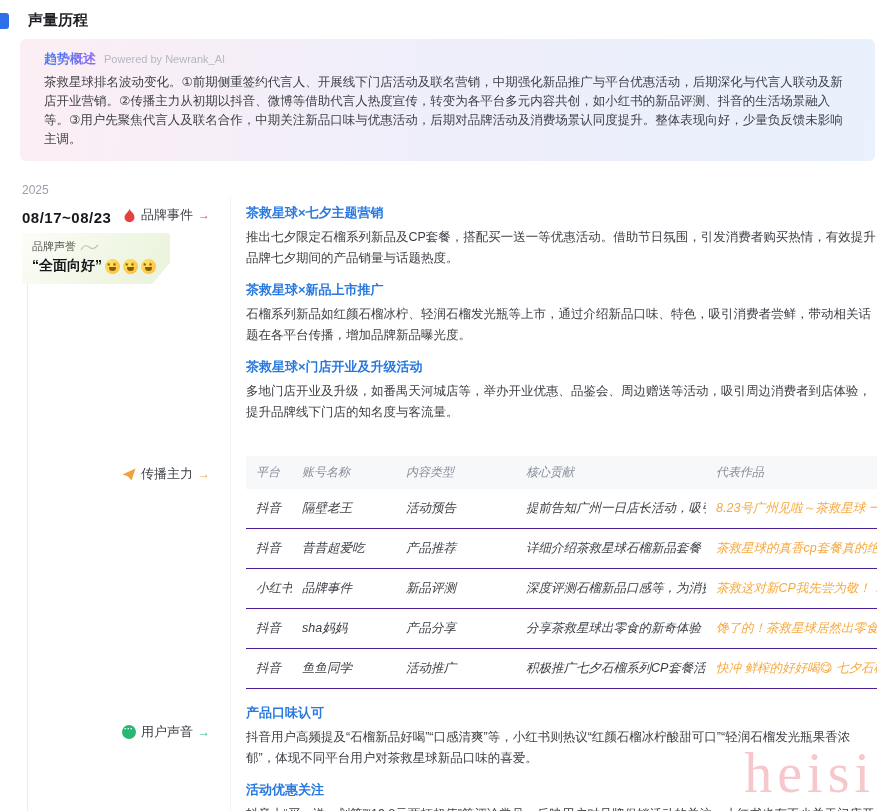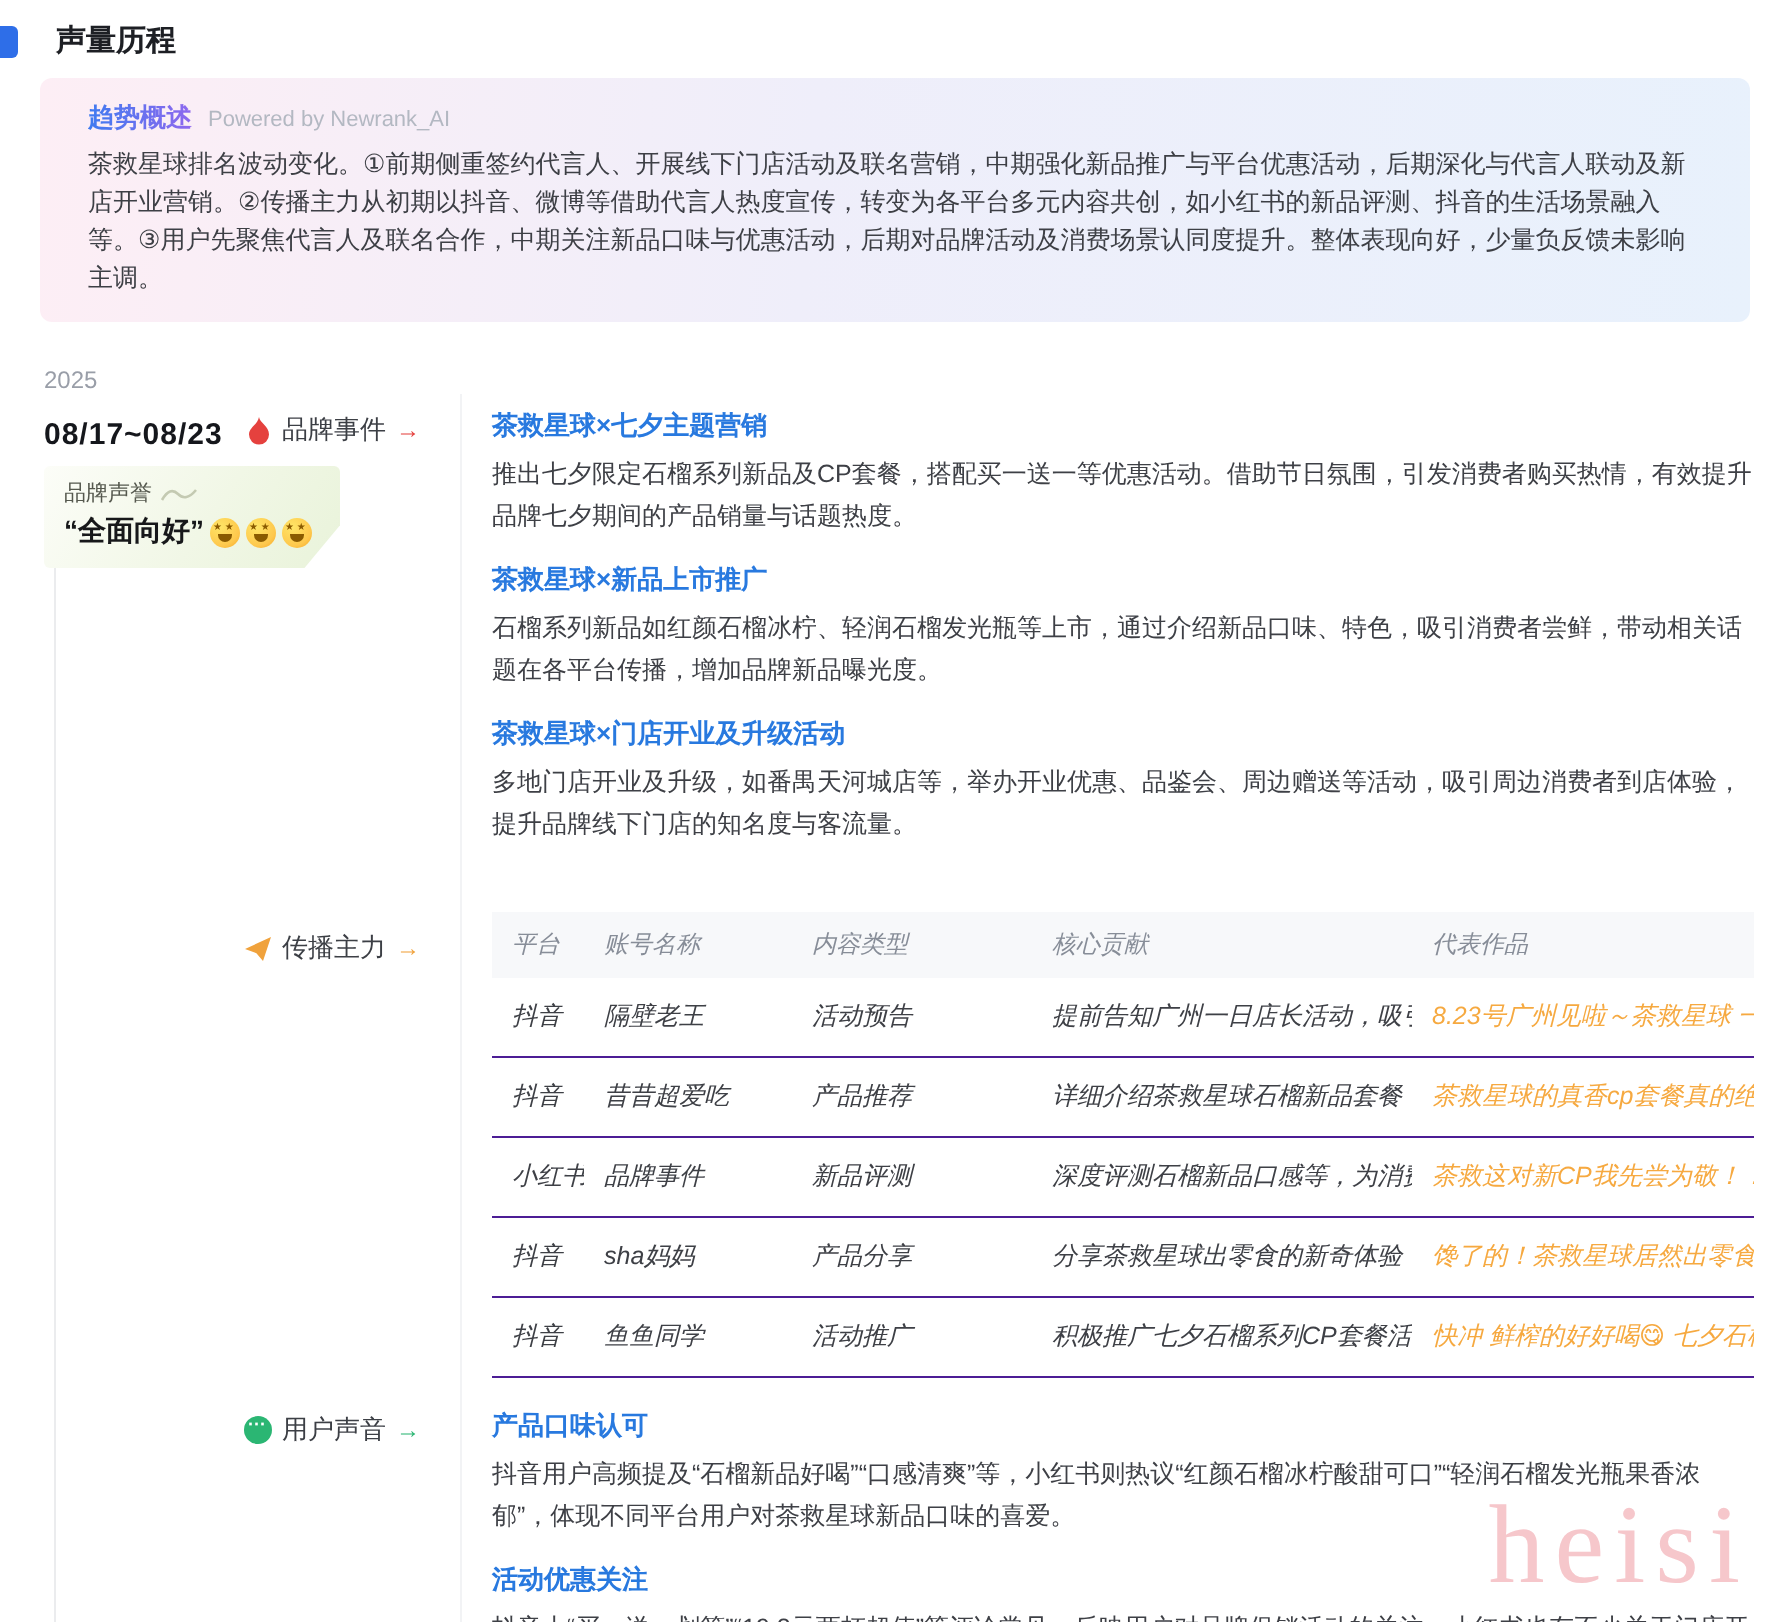--- a/index.html
+++ b/index.html
@@ -55,21 +55,21 @@
   .sections { padding-top:20px; }
   .section { display:flex; align-items:flex-start; }
   .sec-label { width:230px; flex:none; display:flex; justify-content:flex-end; align-items:center;
     gap:5px; padding-right:20px; font-size:13px; color:#3c3f45; }
   .sec-label .arrow { font-size:12px; font-weight:700; }
   .sec-content { flex:1; min-width:0; padding:0 16px; }
   .section-events { margin-bottom:22px; }
   .section-events .sec-label { margin-top:3px; }
   .section-media { margin-bottom:14px; }
   .section-media .sec-label { margin-top:9px; }
-  .section-voice .sec-label { margin-top:3px;text-align:center; }
+  .section-voice .sec-label { margin-top:20px;text-align:center; }
   .arrow-red { color:#e5413e; } .arrow-orange { color:#f0a23c; } .arrow-green { color:#2bb673; }
 
   .block { margin-bottom:11px; }
   .block-title { font-size:13px; font-weight:700; color:#2879df; line-height:20px; margin-bottom:4px; }
   .block-body { font-size:12.5px; color:#3e4046; line-height:21px; }
 
   .comment-ic { width:14px; height:14px; border-radius:50%; background:#2bb673; position:relative; display:inline-block; }
   .comment-ic::before { content:"···"; position:absolute; top:-1px; left:2px; color:#fff; font-size:9px; font-weight:700; letter-spacing:0; }
 
   

